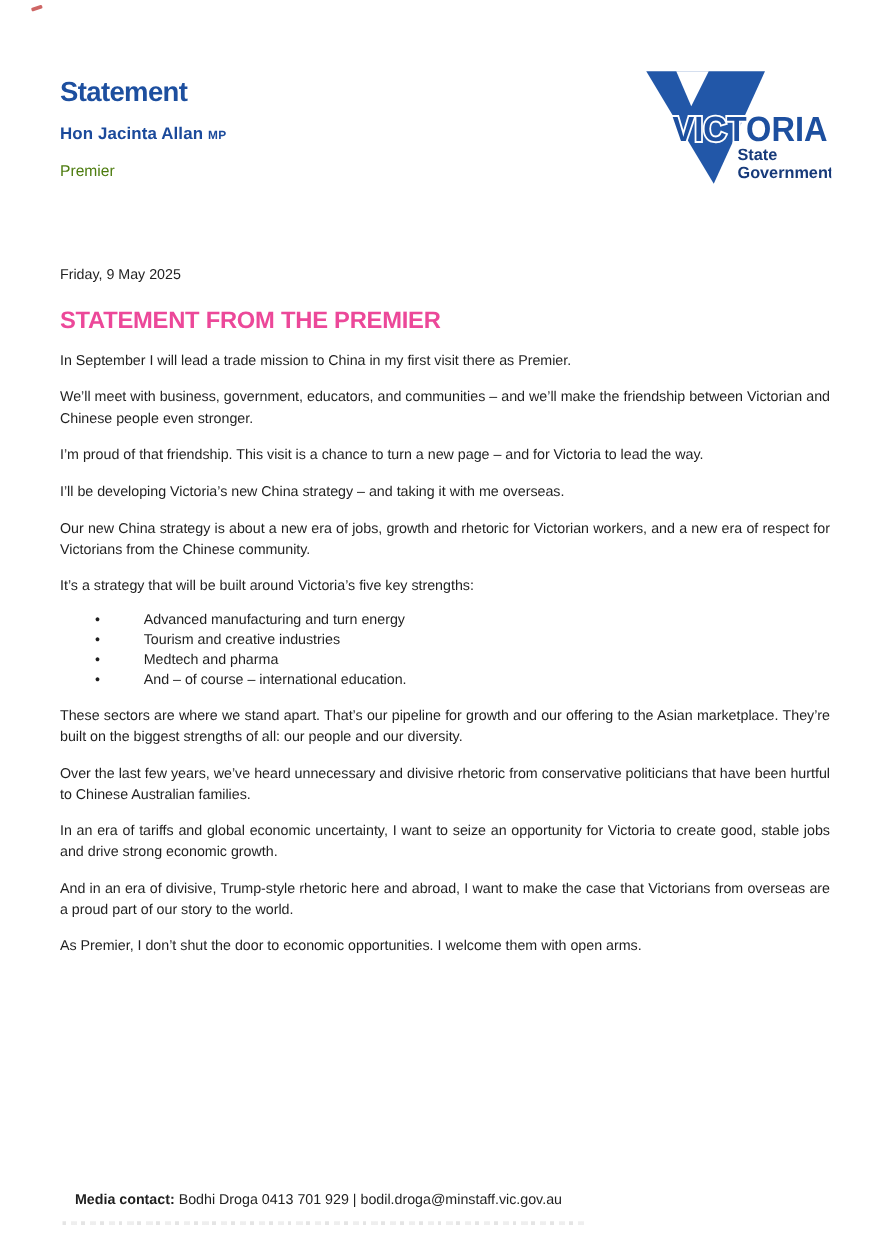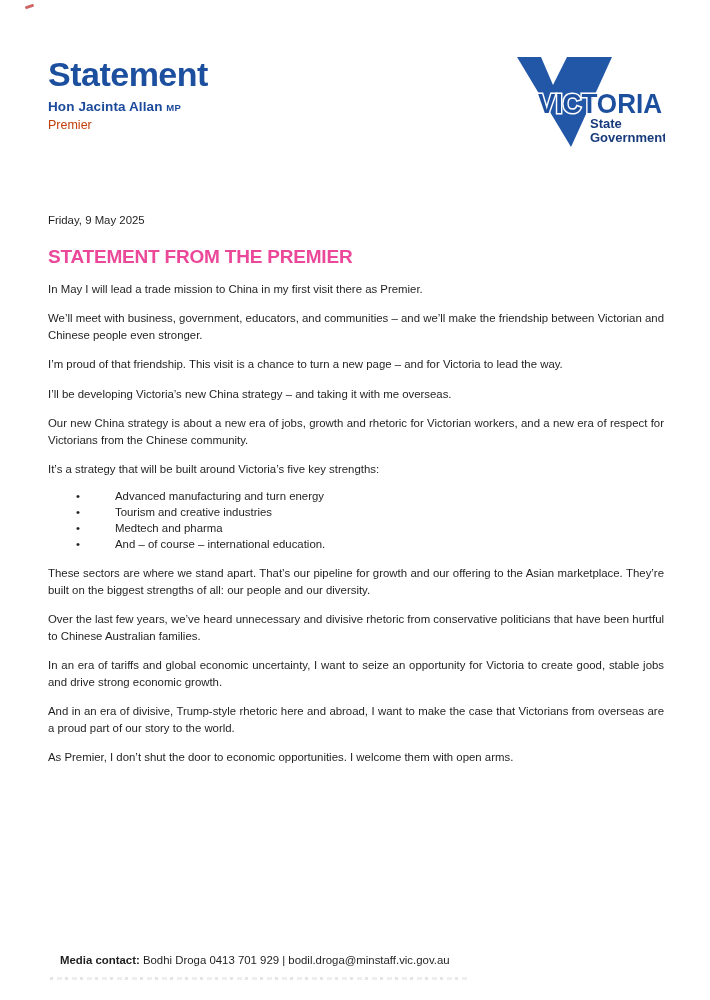--- a/index.html
+++ b/index.html
@@ -6,24 +6,24 @@
   body{
     width:710px;height:1000px;position:relative;background:#ffffff;
     font-family:"Liberation Sans", sans-serif;color:#1f1f1f;overflow:hidden;
   }
   
   .red-mark{position:absolute;left:25px;top:5px;width:9px;height:3px;
     background:#c2403f;transform:rotate(-18deg);border-radius:1px;opacity:.8;}
 
   
   .masthead{position:absolute;left:48px;top:55px;}
-  .masthead-title{font-size:34px;font-weight:bold;color:#1d4f9f;letter-spacing:-0.5px;line-height:38px;}
+  .masthead-title{font-size:22px;font-weight:bold;color:#1d4f9f;letter-spacing:-0.5px;line-height:38px;}
   .masthead-author{margin-top:6px;font-size:13.5px;font-weight:bold;color:#1b4a9b;letter-spacing:.1px;}
   .masthead-author .postnominal{font-size:9.5px;letter-spacing:.3px;}
-  .masthead-role{margin-top:4px;font-size:12.5px;color:#c2410c;}
+  .masthead-role{margin-top:16px;font-size:12.5px;color:#4d7c0f;}
 
   
   .logo{position:absolute;left:515px;top:55px;width:150px;height:95px;}
 
   
   .doc-body{position:absolute;left:48px;top:199px;width:616px;}
   .doc-date{font-size:11.4px;line-height:14px;margin:0;}
   .doc-heading{font-size:19px;font-weight:bold;color:#ec4899;letter-spacing:-0.2px;
     margin:16px 0 0 0;line-height:23px;}
   .doc-body p{margin:13px 0 0 0;font-size:11.4px;line-height:16.5px;text-align:justify;}
@@ -58,21 +58,21 @@
     <text x="23" y="58" font-family="Liberation Sans, sans-serif" font-size="28" font-weight="bold" fill="#1d4f9f" stroke="#ffffff" stroke-width="3" paint-order="stroke" textLength="124" lengthAdjust="spacingAndGlyphs">VICTORIA</text>
     <text x="75" y="73" font-family="Liberation Sans, sans-serif" font-size="13" font-weight="bold" fill="#173a7a">State</text>
     <text x="75" y="87" font-family="Liberation Sans, sans-serif" font-size="13" font-weight="bold" fill="#173a7a">Government</text>
   </svg>
 </div>
 
 <div class="doc-body">
   <p class="doc-date">Friday, 9 May 2025</p>
   <h1 class="doc-heading">STATEMENT FROM THE PREMIER</h1>
 
-  <p>In May I will lead a trade mission to China in my first visit there as Premier.</p>
+  <p>In September I will lead a trade mission to China in my first visit there as Premier.</p>
   <p>We’ll meet with business, government, educators, and communities – and we’ll make the friendship between Victorian and Chinese people even stronger.</p>
   <p>I’m proud of that friendship. This visit is a chance to turn a new page – and for Victoria to lead the way.</p>
   <p>I’ll be developing Victoria’s new China strategy – and taking it with me overseas.</p>
   <p>Our new China strategy is about a new era of jobs, growth and rhetoric for Victorian workers, and a new era of respect for Victorians from the Chinese community.</p>
   <p>It’s a strategy that will be built around Victoria’s five key strengths:</p>
 
   <div class="bullet-list">
     <div class="bullet-row"><span>Advanced manufacturing and turn energy</span></div>
     <div class="bullet-row"><span>Tourism and creative industries</span></div>
     <div class="bullet-row"><span>Medtech and pharma</span></div>

